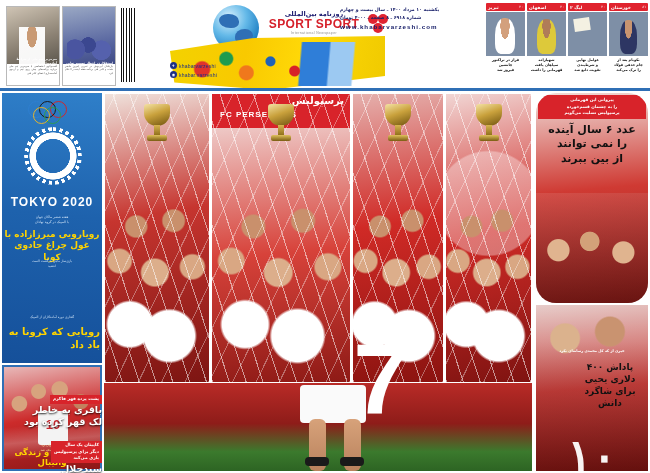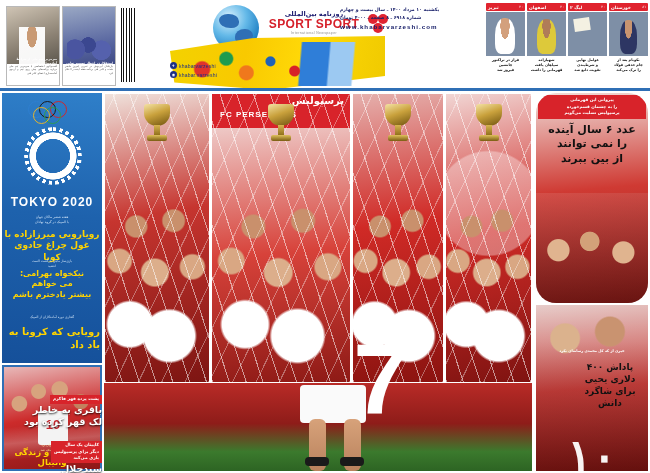--- a/index.html
+++ b/index.html
@@ -302,21 +302,20 @@
             <span></span>
             <span></span>
             <span></span>
             <span></span>
         </div>
         <div class="emblem"></div>
         <div class="t2020">TOKYO 2020</div>
         <div class="kick">هفته شصر ماکان جهان<br>با المپیک در گروه نهادان</div>
         <div class="hl">رویارویی میرزازاده با<br>غول چراغ جادوی کوبا</div>
         <div class="kick2">بازی‌ساز ماجرا بازگشت الست<br>انتشید</div>
-        <div class="hl2">نیکخواه بهرامی:<br>می خواهم<br>بیشتر یادخترم باشم</div>
         <div class="kick3">گفتاری دوره آماده‌کاران از المپیک</div>
         <div class="hl3">رویایی که کرونا به باد داد</div>
       </div>
 
       <div class="volley">
         <div class="team"></div>
         <div class="jersey"></div>
         <div class="num">10</div>
         <div class="kick">والیبال ایران برد<br>اما امید حذف شد</div>
         <div class="hl">روز مرگ و زندگی والیبال</div>

